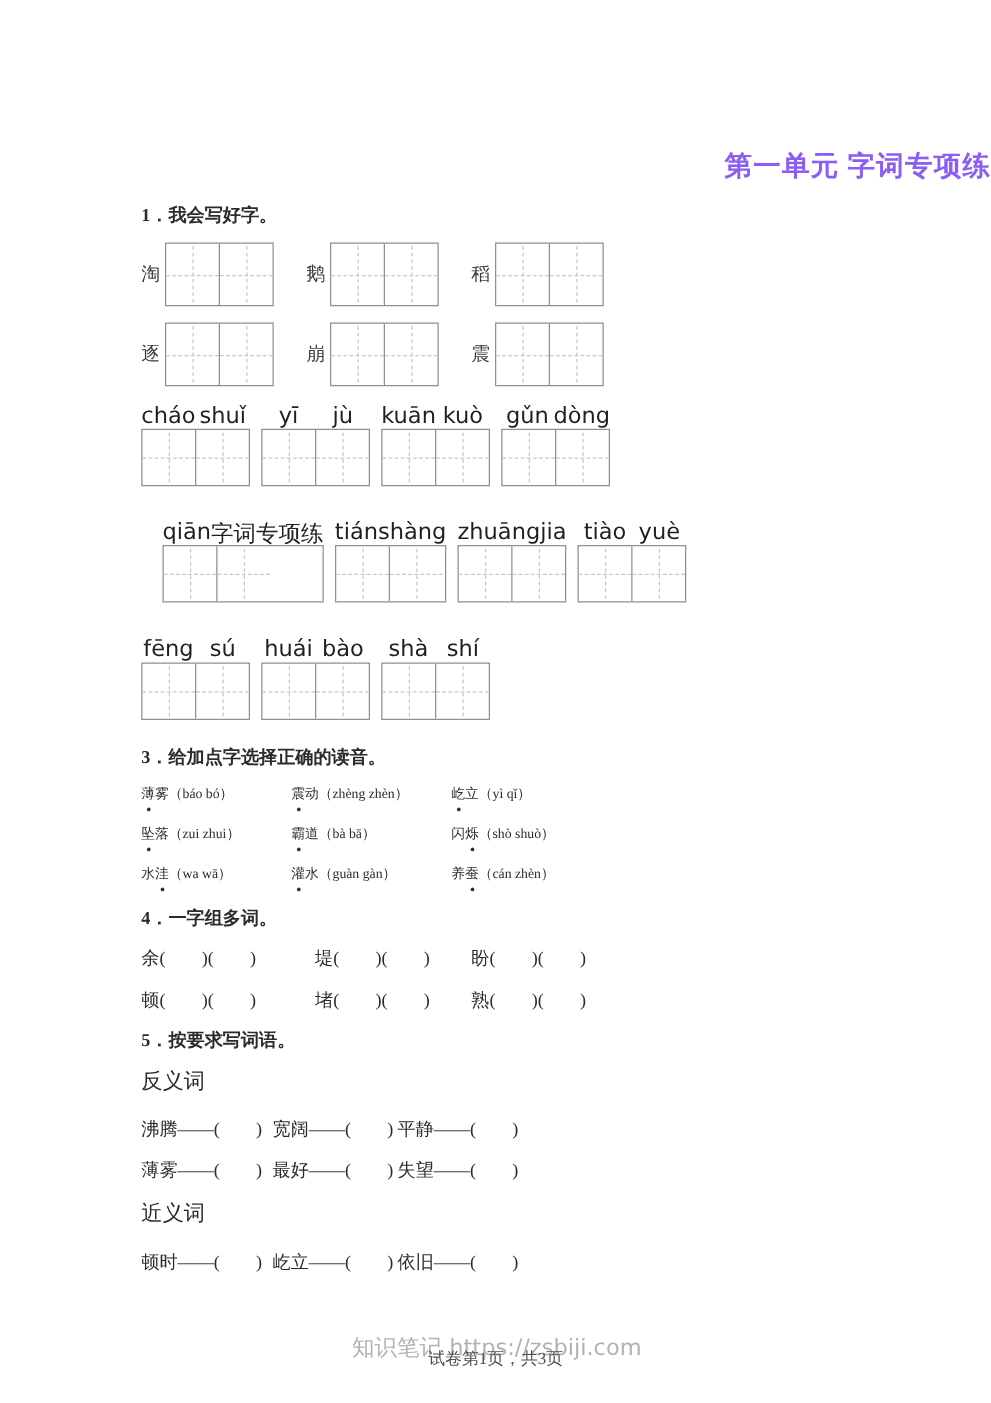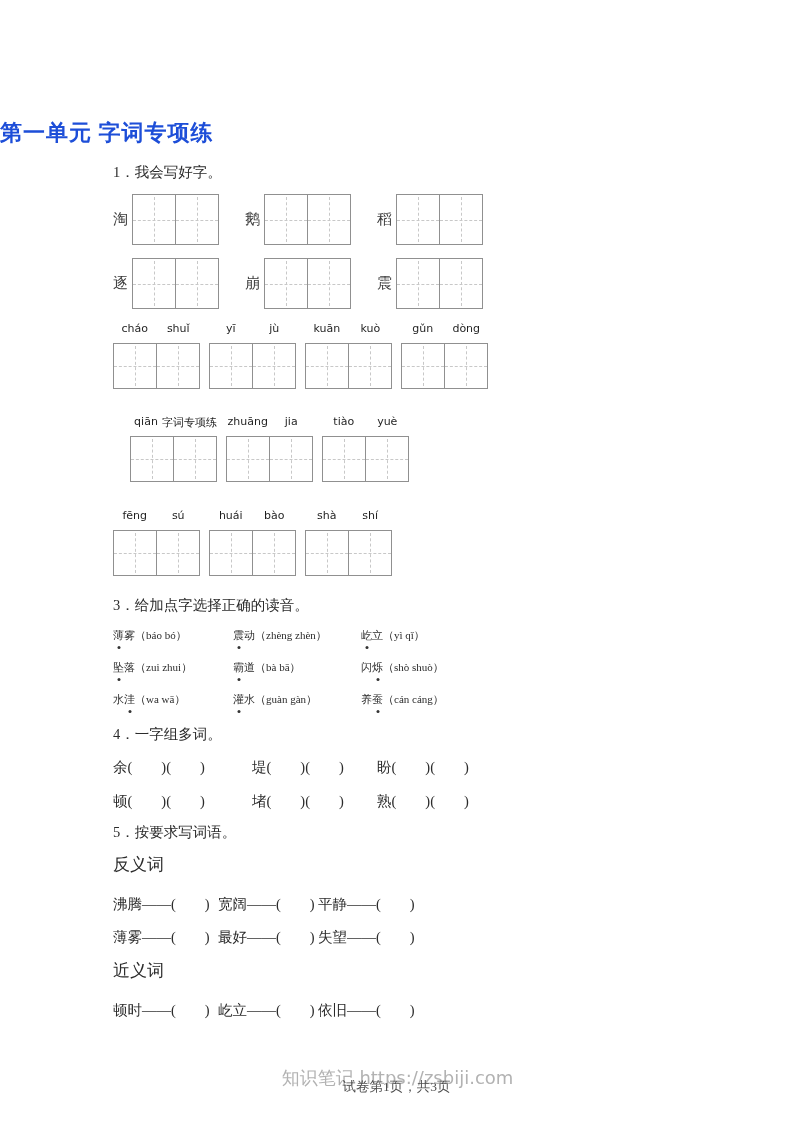--- a/index.html
+++ b/index.html
@@ -3,25 +3,25 @@
 <meta charset="utf-8">
 <style>
   html,body { margin:0; padding:0; }
   body {
     width:793px; height:1122px; background:#ffffff;
     font-family:"Liberation Serif","DejaVu Serif",serif;
     color:#2b2b2b;
   }
   .sheet { position:relative; width:793px; height:1122px; overflow:hidden; }
   .title {
-    margin:118px 0 0 0; text-align:left;
-    font-size:22px; font-weight:bold; letter-spacing:1px; color:#1d4ed8;
+    margin:118px 0 0 0; text-align:right;
+    font-size:22px; font-weight:bold; letter-spacing:1px; color:#8b5cf6;
   }
   .content { margin-left:113px; margin-right:85px; }
-  .h { font-size:14.5px; margin:0; color:#2b2b2b; }
+  .h { font-size:14.5px; margin:0; color:#2b2b2b;font-weight:bold; }
   .h1 { margin-top:15px; }
 
   
   .gbox { display:flex; border:1px solid #909090; background:#fff; }
   .gcell { position:relative; width:42px; height:49px; }
   .gcell + .gcell { border-left:1px solid #909090; }
   .gcell::before {
     content:""; position:absolute; left:0; right:0; top:50%;
     border-top:1px dashed #c8c8c8;
   }
@@ -35,21 +35,21 @@
   .char-label { font-size:15px; width:16px; color:#3a3a3a; }
 
   
   .py-row { display:flex; gap:9px; }
   .py-row.a { margin-top:13px; }
   .py-row.b { margin-top:26px;padding-left:17px; }
   .py-row.c { margin-top:27px; }
   .py-labels {
     display:flex; height:18px; margin-bottom:3px;
     font-family:"DejaVu Sans","Liberation Sans",sans-serif;
-    font-size:11px; color:#1f1f1f;
+    font-size:18px; color:#1f1f1f;
   }
   .py-labels span { flex:1; text-align:center; white-space:nowrap; }
   .s2cell { height:44px; }
 
   
   .read-row { display:flex; margin-top:10px; font-size:11px; line-height:22px;align-items:center; }
   .read-row.first { margin-top:9px; }
   .read-item { width:120px; white-space:nowrap; }
   .read-item:nth-child(2) { width:128px; }
   .read-item:last-child { width:auto; }
@@ -191,20 +191,30 @@
           <span>qiān</span>
           <span>字词专项练</span>
         </div>
         <div class="gbox">
           <div class="gcell s2cell"></div>
           <div class="gcell s2cell"></div>
         </div>
       </div>
       <div class="py-unit">
         <div class="py-labels">
+          <span>tián</span>
+          <span>shàng</span>
+        </div>
+        <div class="gbox">
+          <div class="gcell s2cell"></div>
+          <div class="gcell s2cell"></div>
+        </div>
+      </div>
+      <div class="py-unit">
+        <div class="py-labels">
           <span>zhuāng</span>
           <span>jia</span>
         </div>
         <div class="gbox">
           <div class="gcell s2cell"></div>
           <div class="gcell s2cell"></div>
         </div>
       </div>
       <div class="py-unit">
         <div class="py-labels">
@@ -259,21 +269,21 @@
       <div class="read-item"><span></span><span class="du">屹</span><span>立</span><span>（yì qǐ）</span></div>
     </div>
     <div class="read-row">
       <div class="read-item"><span></span><span class="du">坠</span><span>落</span><span>（zui zhui）</span></div>
       <div class="read-item"><span></span><span class="du">霸</span><span>道</span><span>（bà bā）</span></div>
       <div class="read-item"><span>闪</span><span class="du">烁</span><span></span><span>（shò shuò）</span></div>
     </div>
     <div class="read-row">
       <div class="read-item"><span>水</span><span class="du">洼</span><span></span><span>（wa wā）</span></div>
       <div class="read-item"><span></span><span class="du">灌</span><span>水</span><span>（guàn gàn）</span></div>
-      <div class="read-item"><span>养</span><span class="du">蚕</span><span></span><span>（cán cáng）</span></div>
+      <div class="read-item"><span>养</span><span class="du">蚕</span><span></span><span>（cán zhèn）</span></div>
     </div>
 
     <p class="h" style="margin-top:15px">4．一字组多词。</p>
 
     <div class="word-row">
       <span class="word-item">余(　　)(　　)</span>
       <span class="word-item">堤(　　)(　　)</span>
       <span class="word-item">盼(　　)(　　)</span>
     </div>
     <div class="word-row">

